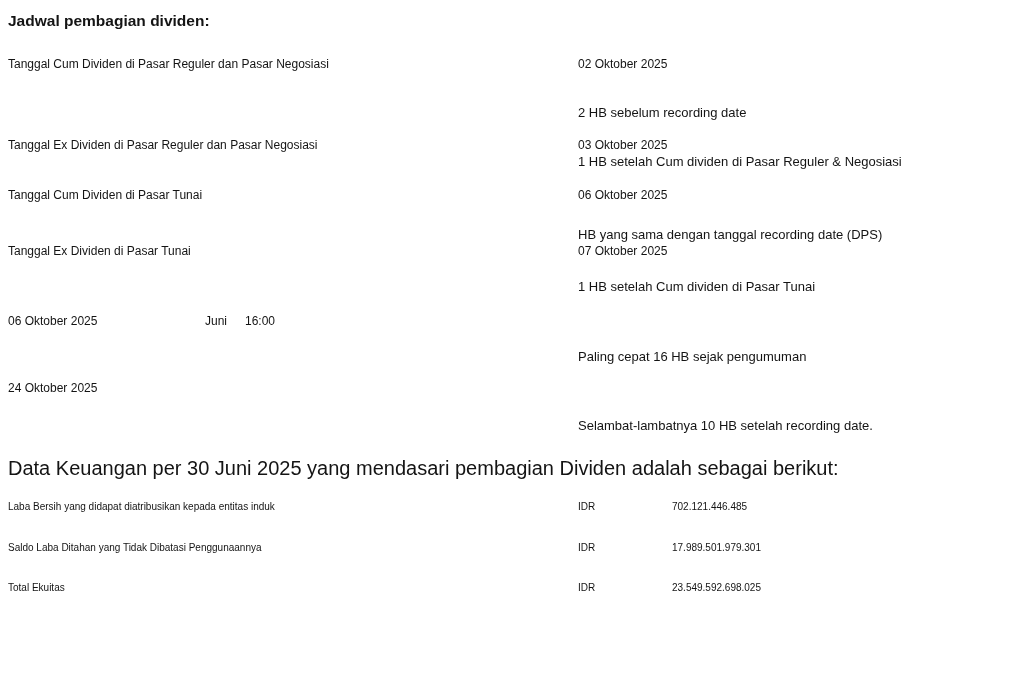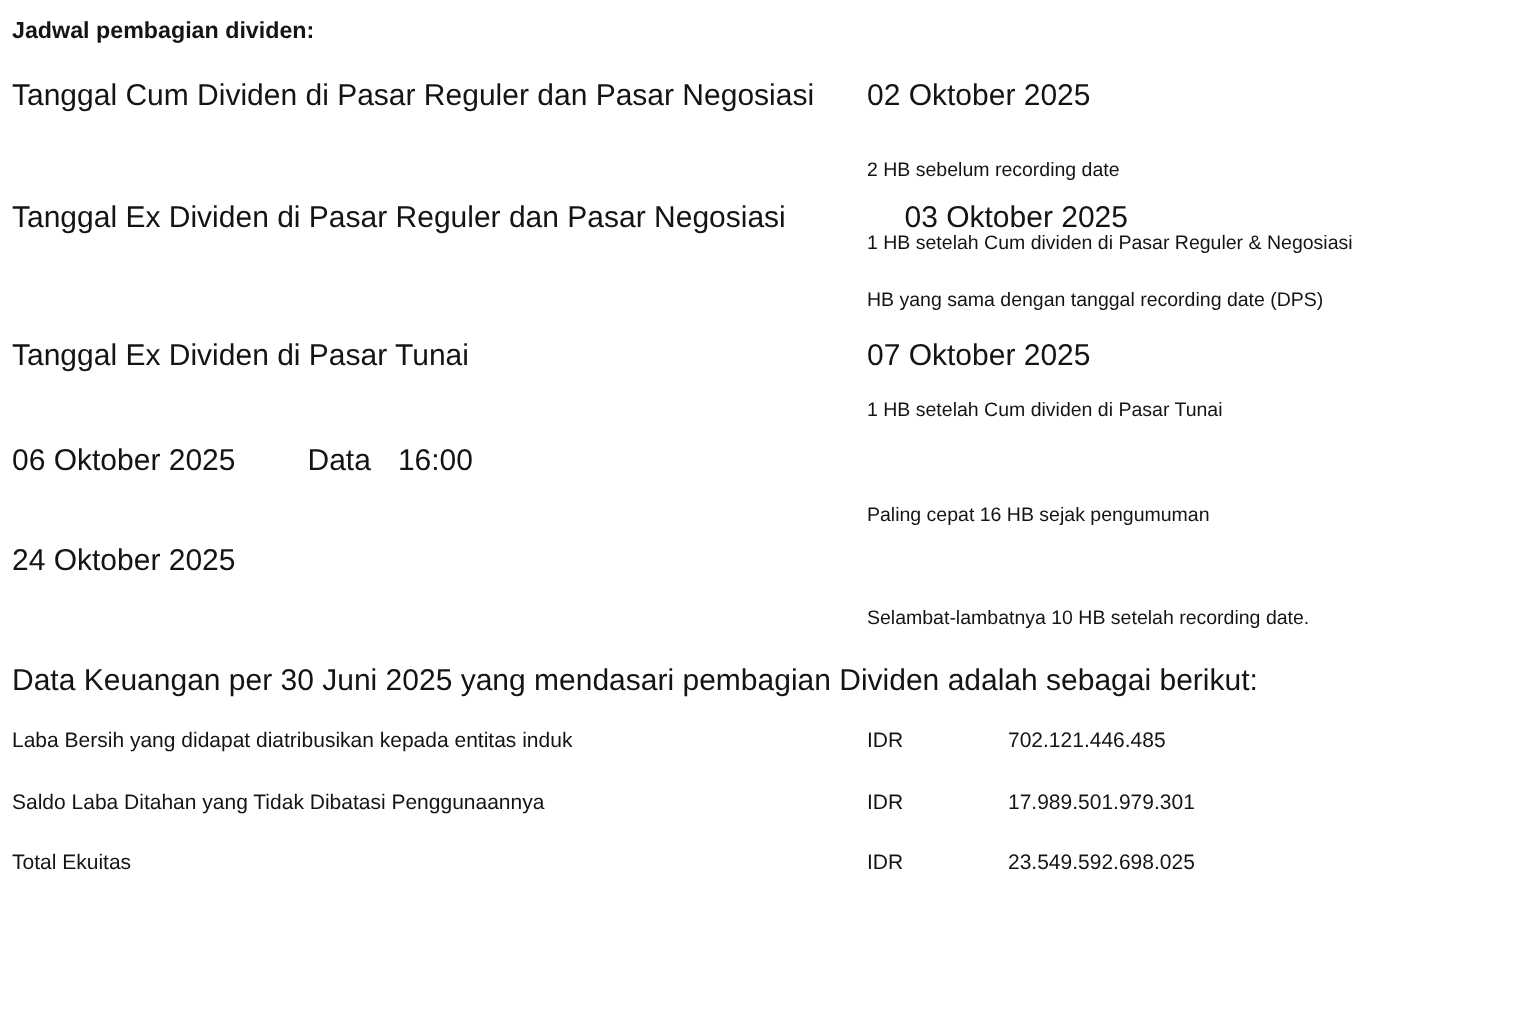--- a/index.html
+++ b/index.html
@@ -23,21 +23,21 @@
   }
   .doc-title {
     font-size: 15.5px;
     line-height: 18px;
     font-weight: bold;
   }
   
   .s-row {
     display: flex;
     align-items: flex-start;
-    font-size: 20px;
+    font-size: 12px;
     line-height: 18px;
   }
   .s-label {
     flex: 0 0 570px;
     box-sizing: border-box;
     padding-right: 12px;
   }
   
   .s-row.narrow .s-label {
     padding-right: 55px;
@@ -58,42 +58,42 @@
     line-height: 15px;
   }
   
   .fin-intro {
     font-size: 20px;
     line-height: 18px;
   }
   .fin-row {
     display: flex;
     align-items: flex-start;
-    font-size: 14px;
+    font-size: 10px;
     line-height: 18px;
   }
   .fin-label {
     flex: 0 0 570px;
     box-sizing: border-box;
     padding-right: 12px;
   }
   .fin-currency {
     flex: 0 0 94px;
   }
   .fin-amount {
     white-space: nowrap;
   }
   
   .mt-r1 { margin-top: 25px; }
   .mt-n1 { margin-top: 32px; }
-  .mt-r2 { margin-top: 16px; gap: 25px; }
+  .mt-r2 { margin-top: 16px; }
   .mt-n2 { }
   .mt-r3 { margin-top: 17px; }
   .mt-n3 { margin-top: 23px; }
-  .mt-r4 { margin-top: 21px; }
+  .mt-r4 { margin-top: 0; }
   .mt-n4 { margin-top: 19px; }
   .mt-r5 { margin-top: 18px; }
   .mt-n5 { margin-top: 19px; }
   .mt-r6 { margin-top: 15px; }
   .mt-n6 { margin-top: 21px; }
   .mt-intro { margin-top: 26px; }
   .mt-f1 { margin-top: 21px; }
   .mt-f2 { margin-top: 23px; align-items: center; }
   .mt-f3 { margin-top: 22px; }
 </style>
@@ -109,31 +109,35 @@
     <div class="s-value">02 Oktober 2025</div>
   </div>
   <div class="s-note mt-n1">2 HB sebelum recording date</div>
 
   <div class="s-row mt-r2">
     <div class="s-label">Tanggal Ex Dividen di Pasar Reguler dan Pasar Negosiasi</div>
     <div class="s-value">03 Oktober 2025</div>
   </div>
   <div class="s-note mt-n2">1 HB setelah Cum dividen di Pasar Reguler &amp; Negosiasi</div>
 
+  <div class="s-row mt-r3">
+    <div class="s-label">Tanggal Cum Dividen di Pasar Tunai</div>
+    <div class="s-value">06 Oktober 2025</div>
+  </div>
   <div class="s-note mt-n3">HB yang sama dengan tanggal recording date (DPS)</div>
 
   <div class="s-row mt-r4">
     <div class="s-label">Tanggal Ex Dividen di Pasar Tunai</div>
     <div class="s-value">07 Oktober 2025</div>
   </div>
   <div class="s-note mt-n4">1 HB setelah Cum dividen di Pasar Tunai</div>
 
   <div class="s-row narrow mt-r5">
     <div class="s-value">
-      <span class="s-date">06 Oktober 2025</span><span class="s-time-label">Data</span><span class="s-time-value">16:00</span>
+      <span class="s-date">06 Oktober 2025</span><span class="s-time-label">Juni</span><span class="s-time-value">16:00</span>
     </div>
   </div>
   <div class="s-note mt-n5">Paling cepat 16 HB sejak pengumuman</div>
 
   <div class="s-row mt-r6">
     <div class="s-value">24 Oktober 2025</div>
   </div>
   <div class="s-note mt-n6">Selambat-lambatnya 10 HB setelah recording date.</div>
 
   <div class="fin-intro mt-intro">Data Keuangan per 30 Juni 2025 yang mendasari pembagian Dividen adalah sebagai berikut:</div>

